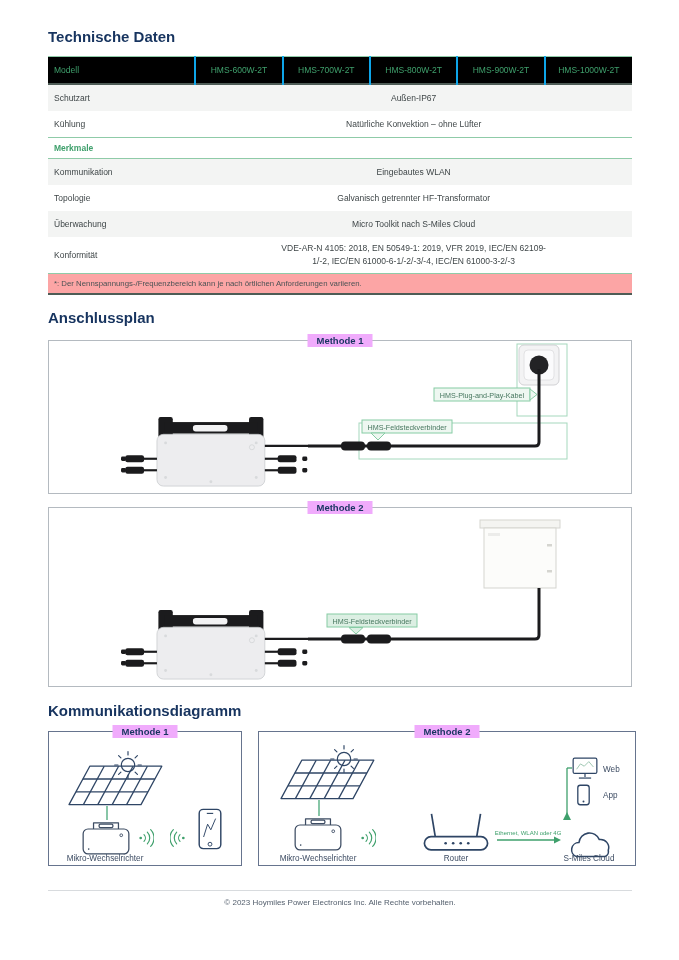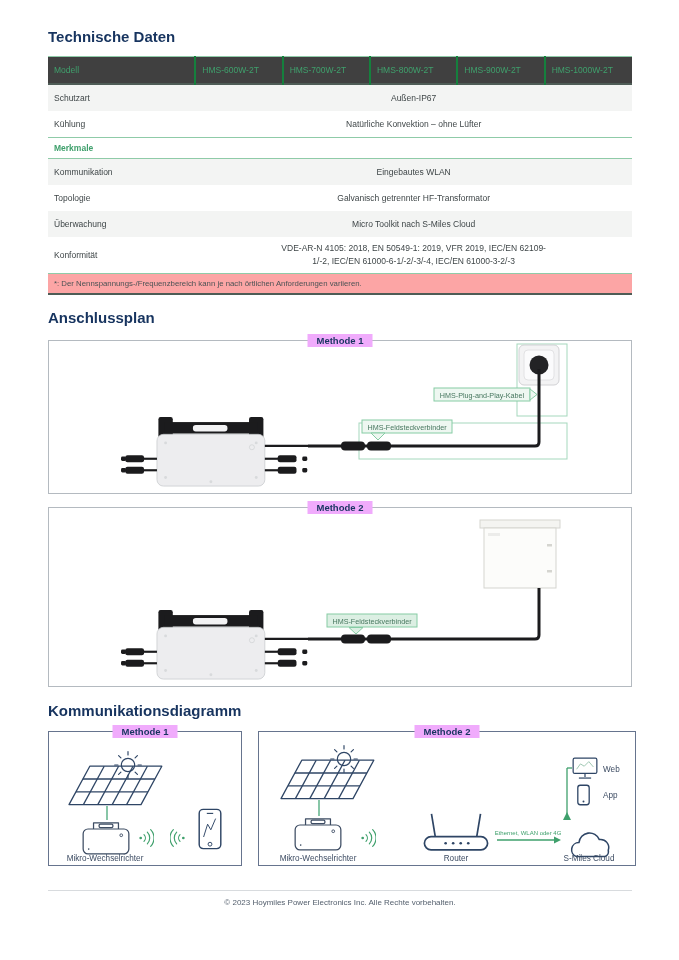--- a/index.html
+++ b/index.html
@@ -7,22 +7,22 @@
   .page{padding:0 47px 0 48px;}
 
   h1{font-size:15px;font-weight:bold;color:#17345f;margin:0;}
   #h-tech{margin-top:28px;margin-bottom:11px;}
   #h-wiring{margin-top:14px;margin-bottom:14px;}
   #h-comm{margin-top:15px;margin-bottom:11px;}
 
   
   table.spec{width:100%;border-collapse:collapse;font-size:8.5px;table-layout:fixed;}
   table.spec th,table.spec td{padding:8px 6px;font-weight:normal;}
-  thead tr{background:#404040;border-top:1px solid #8fcba8;border-bottom:2px solid #4e5c56;}
-  thead th{color:#3fa06c;font-weight:bold;text-align:left;border-left:2px solid #15803d;}
+  thead tr{background:#000000;border-top:1px solid #8fcba8;border-bottom:2px solid #4e5c56;}
+  thead th{color:#3fa06c;font-weight:bold;text-align:center;border-left:2px solid #0ea5e9;}
   thead th.lab{text-align:left;border-left:none;width:23%;}
   td.lab{text-align:left;}
   td.val{text-align:center;}
   tr.stripe{background:#f3f4f3;}
   tr.section td{color:#3fa06c;font-weight:bold;border-top:1px solid #8fcba8;border-bottom:1px solid #8fcba8;padding:5px 6px;}
   tr.conf td{padding:5px 6px;}
   .conf-val{display:inline-block;max-width:272px;line-height:1.5;}
   tr.footnote td{background:#fca5a5;border-top:1px solid #8fcba8;border-bottom:2px solid #4e5c56;font-size:7.8px;padding:5px 6px;color:#4a5254;}
 
   

